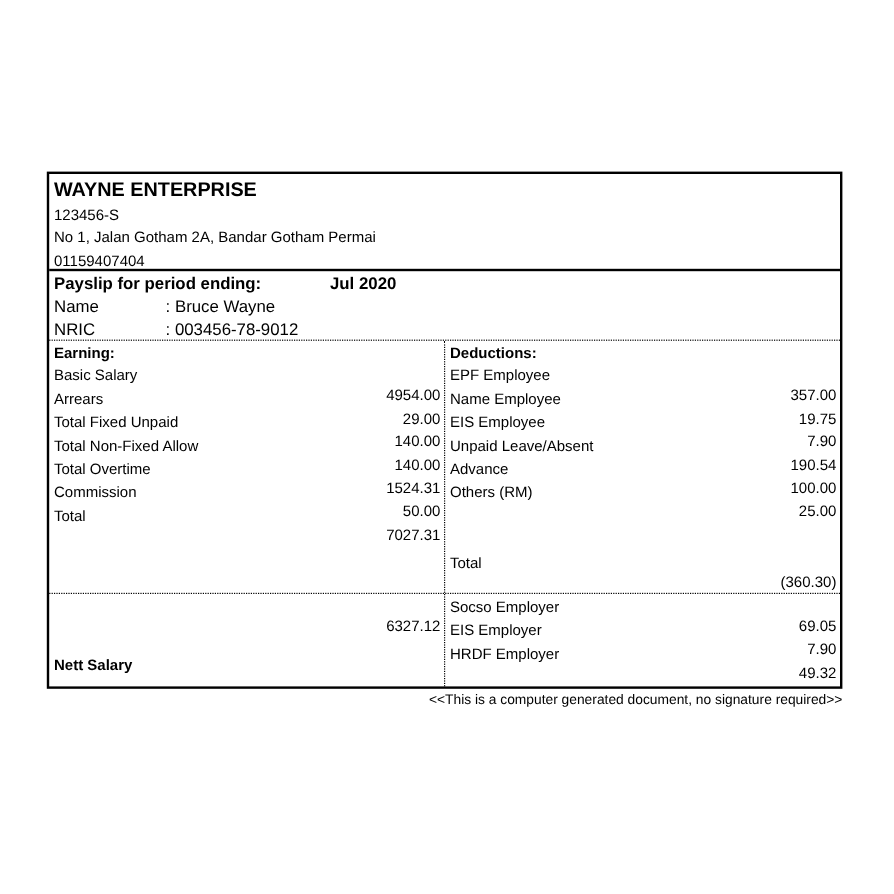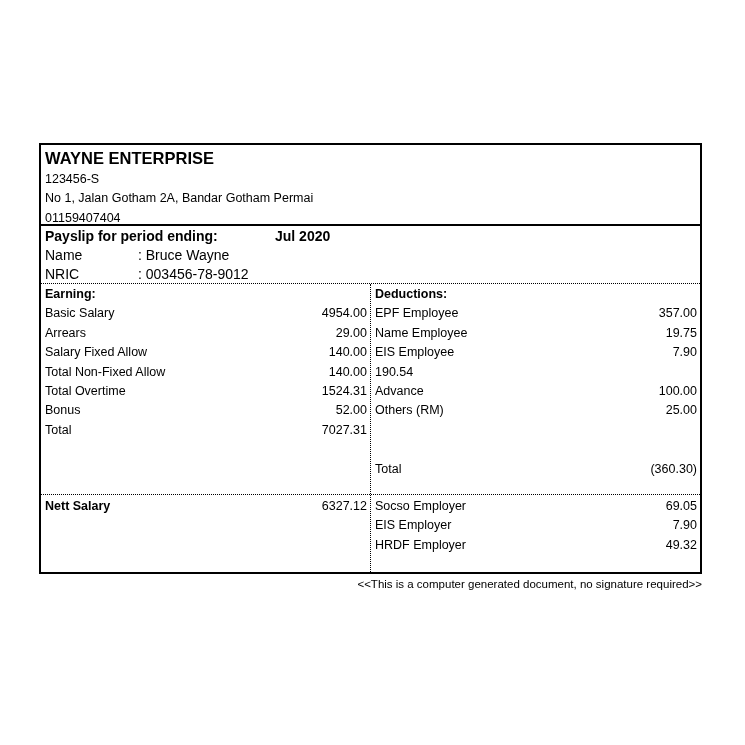--- a/index.html
+++ b/index.html
@@ -71,31 +71,31 @@
   .amount-row {
     display:flex;
     justify-content:space-between;
     font-size:12.5px;
     line-height:19.4px;
     height:19.4px;
     padding:0 3px 0 4px;
     white-space:nowrap;
   }
   .amount-row .label { text-align:left; }
-  .amount-row .amount { text-align:right; }
+  .amount-row .amount { text-align:right;margin-top:16px; }
   
   .bottom-section { height:77px; display:flex; }
   .bottom-left {
     width:330px;
     border-right:1px dotted #000;
     padding-top:2px;
     overflow:hidden;
   }
   .bottom-right { flex:1; padding-top:2px; overflow:hidden; }
-  .nett-label { font-weight:bold; }
+  .nett-label { font-weight:bold;margin-top:48px; }
   
   .footer-note {
     position:absolute;
     left:39px; top:577px;
     width:663px;
     text-align:right;
     font-size:11.5px;
     line-height:15px;
   }
 </style>
@@ -135,40 +135,40 @@
             <span class="label">Basic Salary</span>
             <span class="amount">4954.00</span>
           </div>
 
           <div class="amount-row">
             <span class="label">Arrears</span>
             <span class="amount">29.00</span>
           </div>
 
           <div class="amount-row">
-            <span class="label">Salary Fixed Allow</span>
+            <span class="label">Total Fixed Unpaid</span>
             <span class="amount">140.00</span>
           </div>
 
           <div class="amount-row">
             <span class="label">Total Non-Fixed Allow</span>
             <span class="amount">140.00</span>
           </div>
 
           <div class="amount-row">
             <span class="label">Total Overtime</span>
             <span class="amount">1524.31</span>
           </div>
 
 
-
-          <div class="amount-row">
-            <span class="label">Bonus</span>
-            <span class="amount">52.00</span>
-          </div>
+          <div class="amount-row">
+            <span class="label">Commission</span>
+            <span class="amount">50.00</span>
+          </div>
+
 
           <div class="amount-row">
             <span class="label">Total</span>
             <span class="amount">7027.31</span>
           </div>
         </div>
     </div>
     <div class="col-right">
       <div class="col-title">Deductions:</div>
       <div>
@@ -182,20 +182,21 @@
             <span class="label">Name Employee</span>
             <span class="amount">19.75</span>
           </div>
 
           <div class="amount-row">
             <span class="label">EIS Employee</span>
             <span class="amount">7.90</span>
           </div>
 
           <div class="amount-row">
+            <span class="label">Unpaid Leave/Absent</span>
             <span class="amount">190.54</span>
           </div>
 
           <div class="amount-row">
             <span class="label">Advance</span>
             <span class="amount">100.00</span>
           </div>
 
           <div class="amount-row">
             <span class="label">Others (RM)</span>

